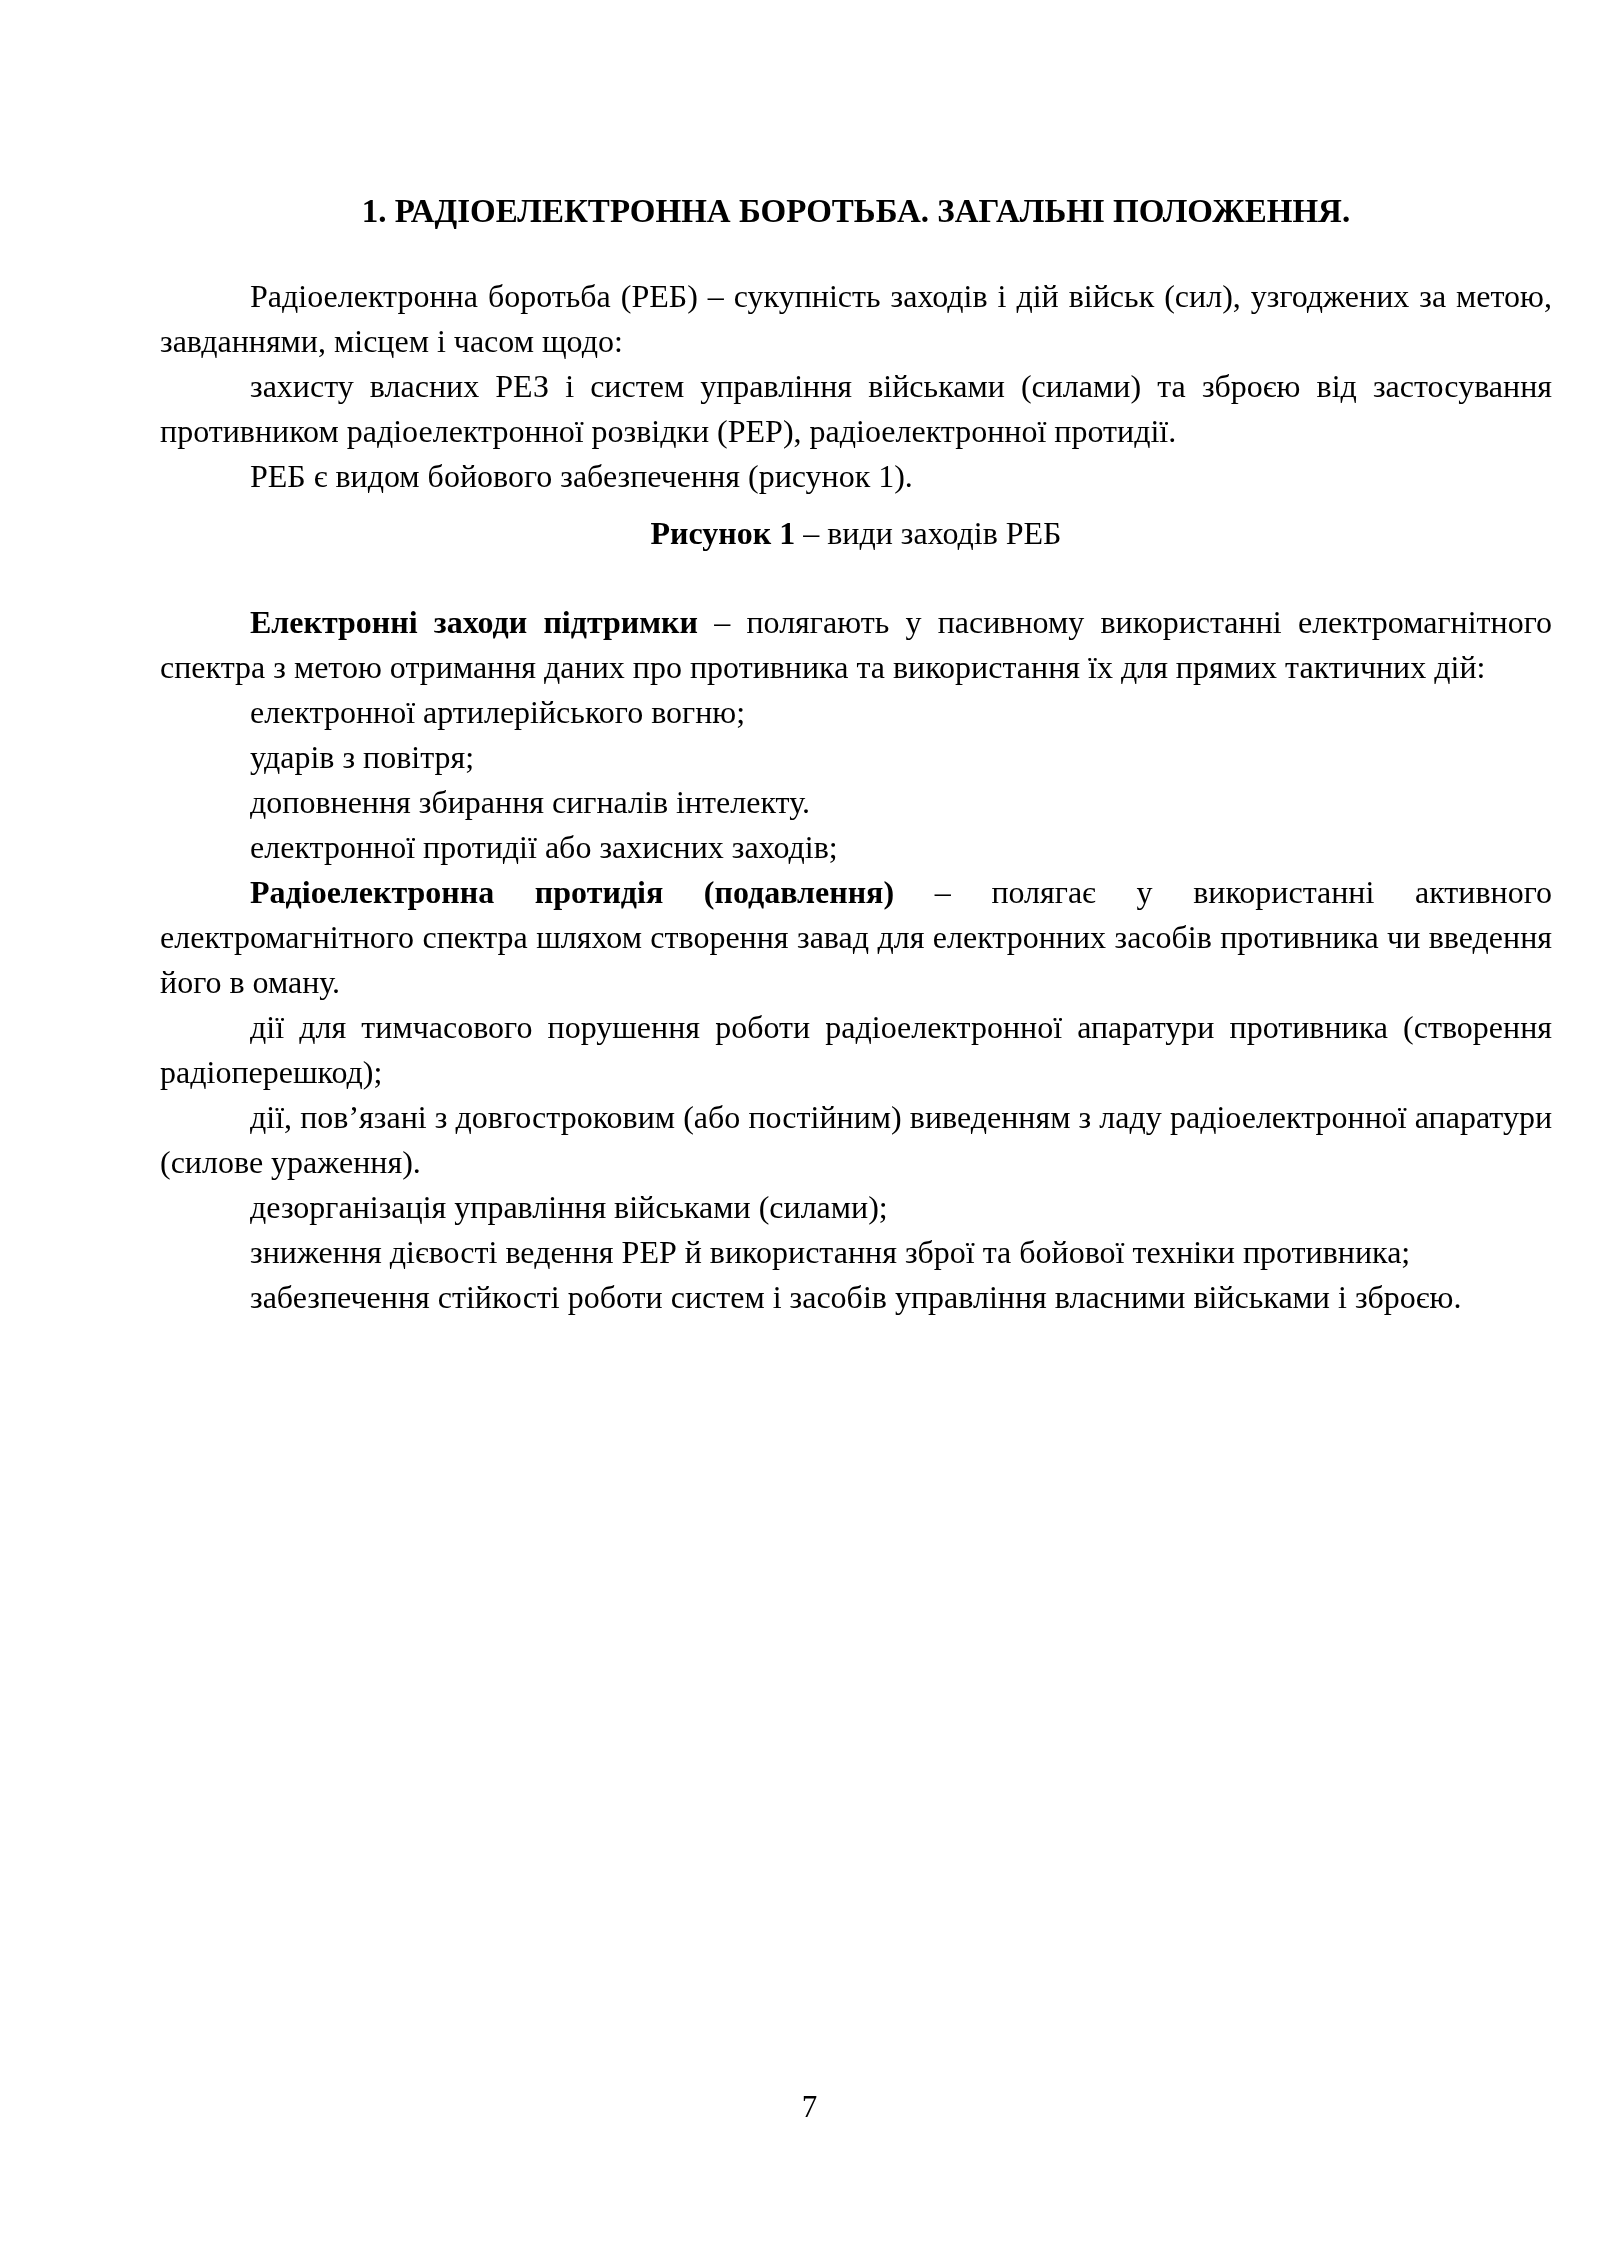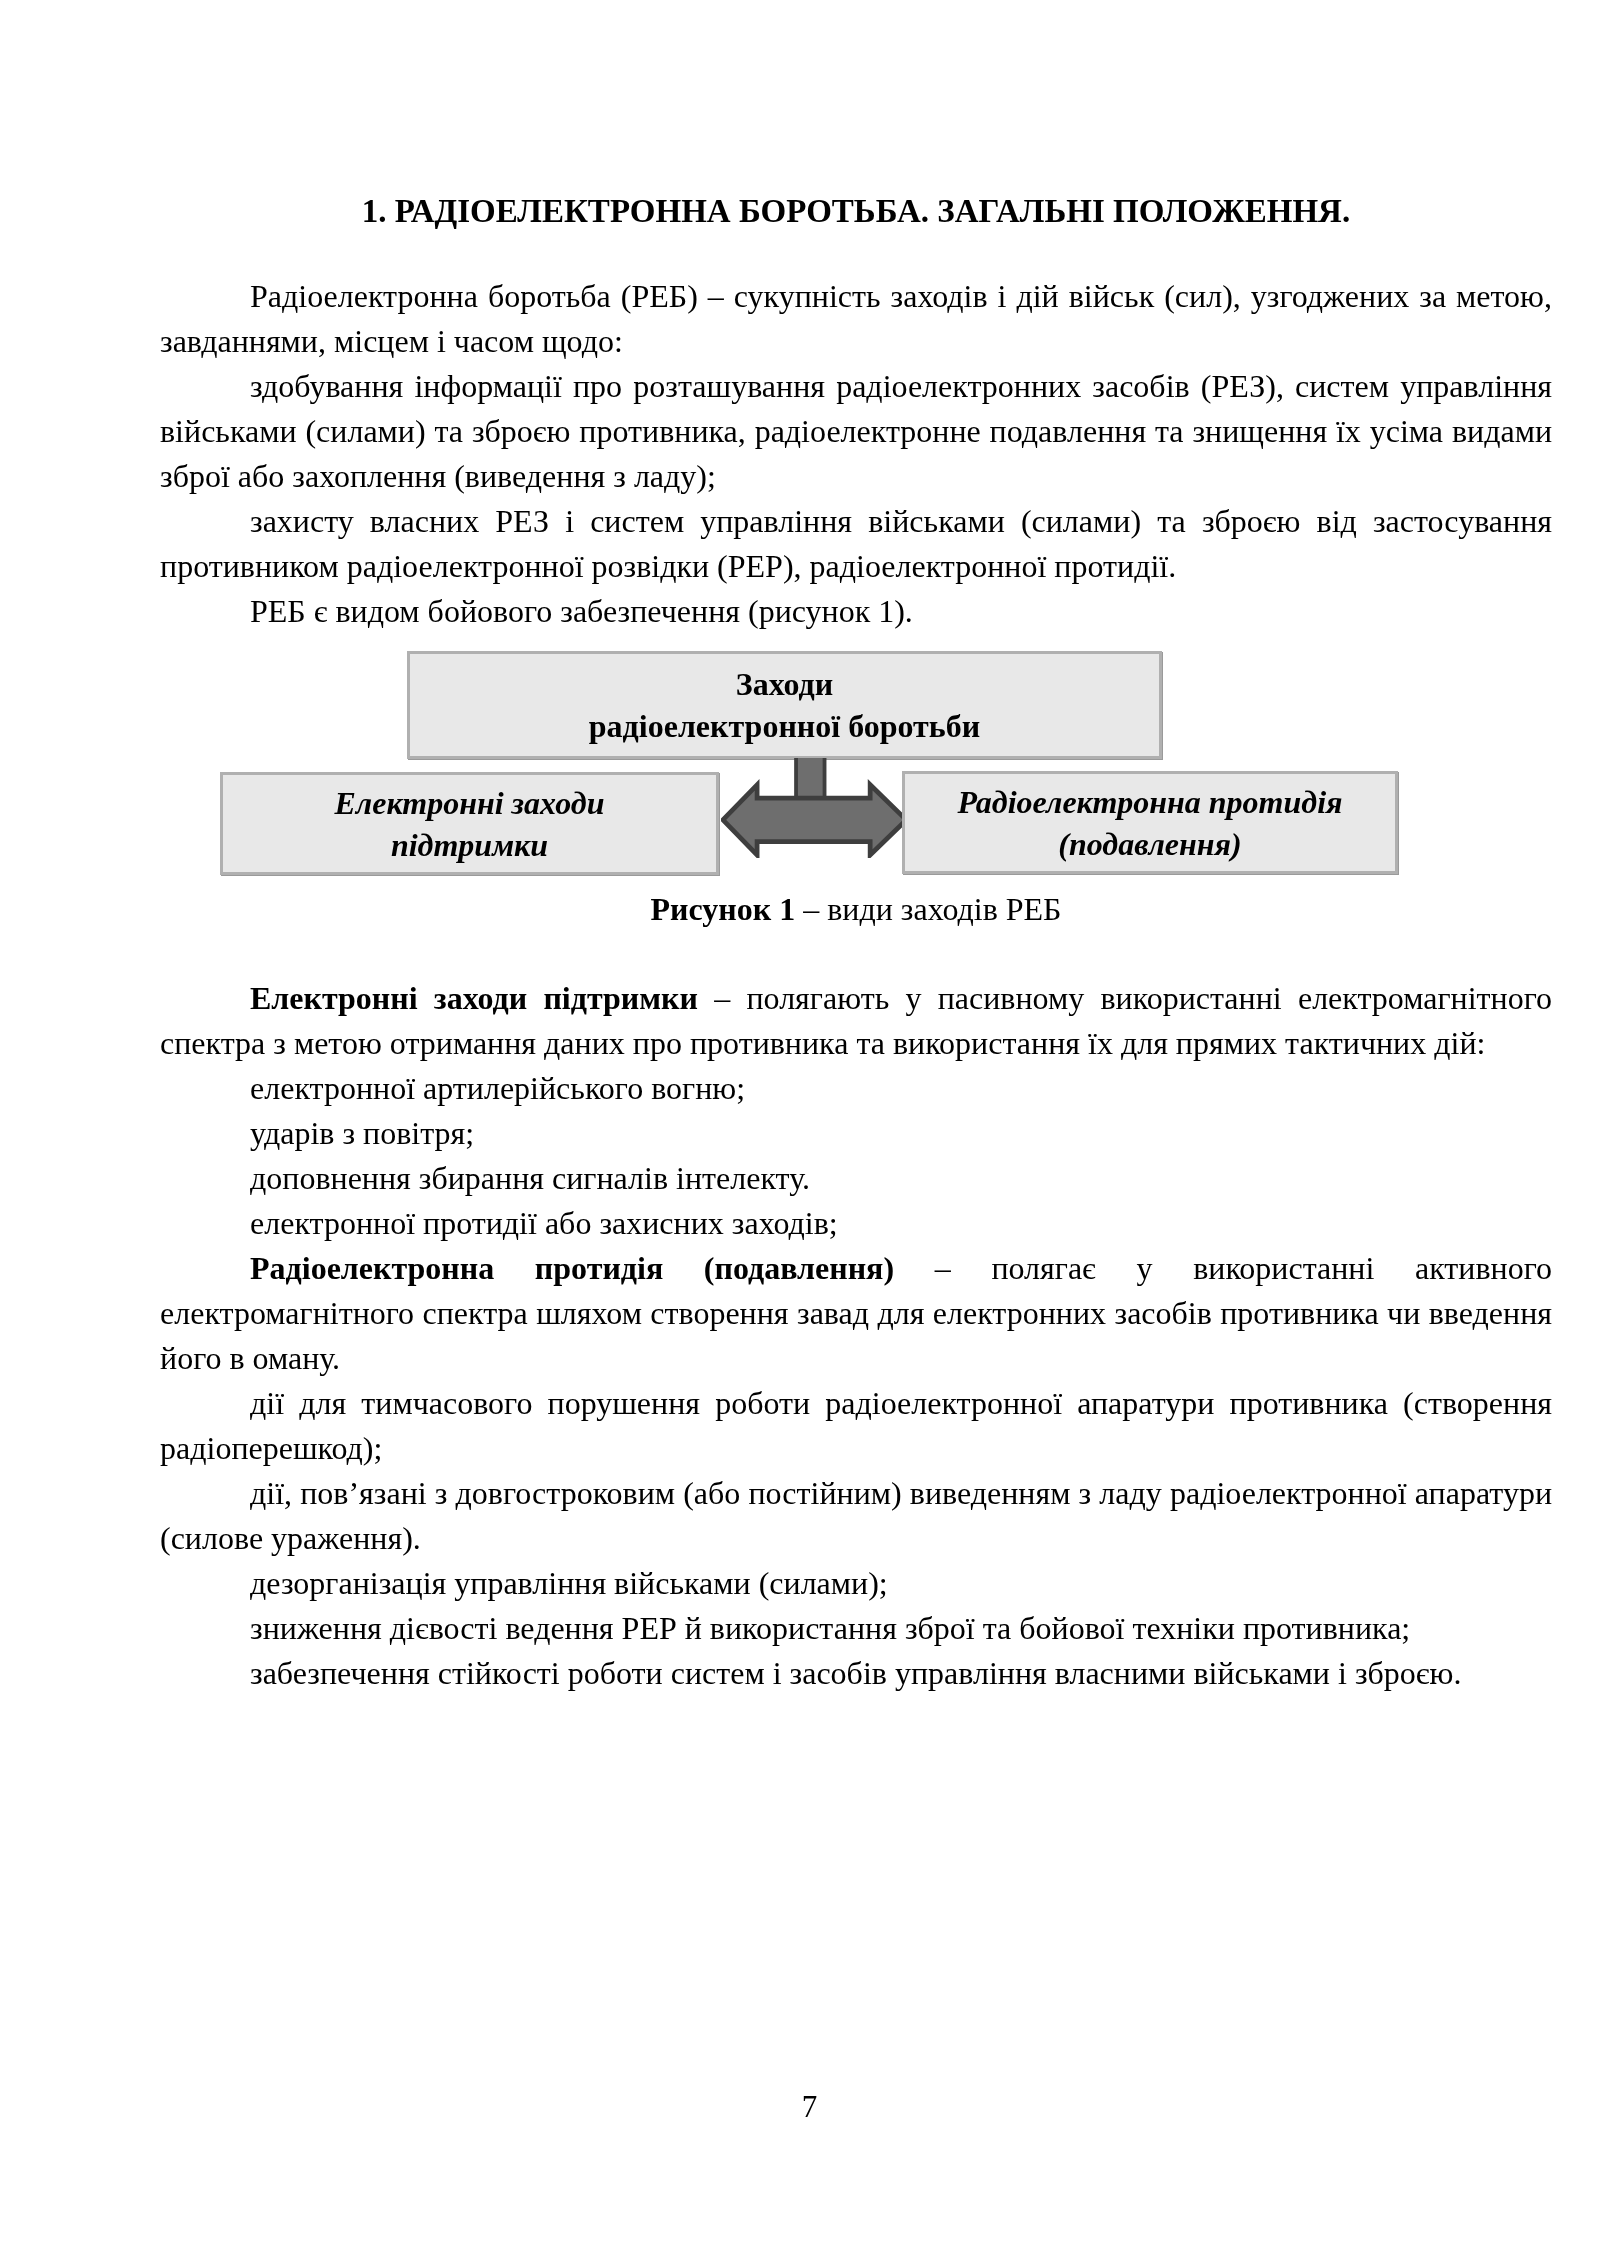--- a/index.html
+++ b/index.html
@@ -82,36 +82,23 @@
 </style>
 </head>
 <body>
 
 <div class="page">
   <div class="content">
 
     <h1 class="doc-title">1. РАДІОЕЛЕКТРОННА БОРОТЬБА. ЗАГАЛЬНІ ПОЛОЖЕННЯ.</h1>
 
     <p class="para"><span class="lead"></span><span>Радіоелектронна боротьба (РЕБ) – сукупність заходів і дій військ (сил), узгоджених за метою, завданнями, місцем і часом щодо:</span></p>
-    <p class="para"><span class="lead"></span><span>здобування інформації про розташування радіоелектронних засобів (РЕЗ), систем управління військами (силами) та зброєю противника, радіоелектронне подавлення та знищення їх усіма видами зброї або захоплення (виведення з ладу);</span></p>
     <p class="para"><span class="lead"></span><span>захисту власних РЕЗ і систем управління військами (силами) та зброєю від застосування противником радіоелектронної розвідки (РЕР), радіоелектронної протидії.</span></p>
     <p class="para"><span class="lead"></span><span>РЕБ є видом бойового забезпечення (рисунок 1).</span></p>
 
-    <div class="figure">
-      <div class="fig-box top">Заходи
-радіоелектронної боротьби</div>
-      <svg class="fig-arrow" viewBox="0 0 200 105" aria-hidden="true">
-        <rect x="79" y="-6" width="30" height="54" fill="#6e6e6e" stroke="#3e3e3e" stroke-width="4"></rect>
-        <polygon points="2,65 38,28 38,42 157,42 157,28 195,65 157,102 157,88 38,88 38,102" fill="#6e6e6e" stroke="#3e3e3e" stroke-width="5" stroke-linejoin="miter"></polygon>
-      </svg>
-      <div class="fig-box left">Електронні заходи
-підтримки</div>
-      <div class="fig-box right">Радіоелектронна протидія
-(подавлення)</div>
-    </div>
 
     <div class="fig-caption"><span class="lead">Рисунок 1</span><span> – види заходів РЕБ</span></div>
 
     <p class="para"><span class="lead">Електронні заходи підтримки</span><span> – полягають у пасивному використанні електромагнітного спектра з метою отримання даних про противника та використання їх для прямих тактичних дій:</span></p>
     <p class="para"><span class="lead"></span><span>електронної артилерійського вогню;</span></p>
     <p class="para"><span class="lead"></span><span>ударів з повітря;</span></p>
     <p class="para"><span class="lead"></span><span>доповнення збирання сигналів інтелекту.</span></p>
     <p class="para"><span class="lead"></span><span>електронної протидії або захисних заходів;</span></p>
     <p class="para"><span class="lead">Радіоелектронна протидія (подавлення)</span><span> – полягає у використанні активного електромагнітного спектра шляхом створення завад для електронних засобів противника чи введення його в оману.</span></p>
     <p class="para"><span class="lead"></span><span>дії для тимчасового порушення роботи радіоелектронної апаратури противника (створення радіоперешкод);</span></p>

